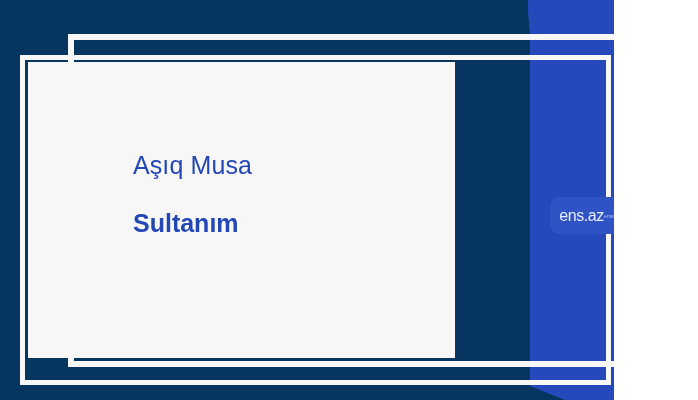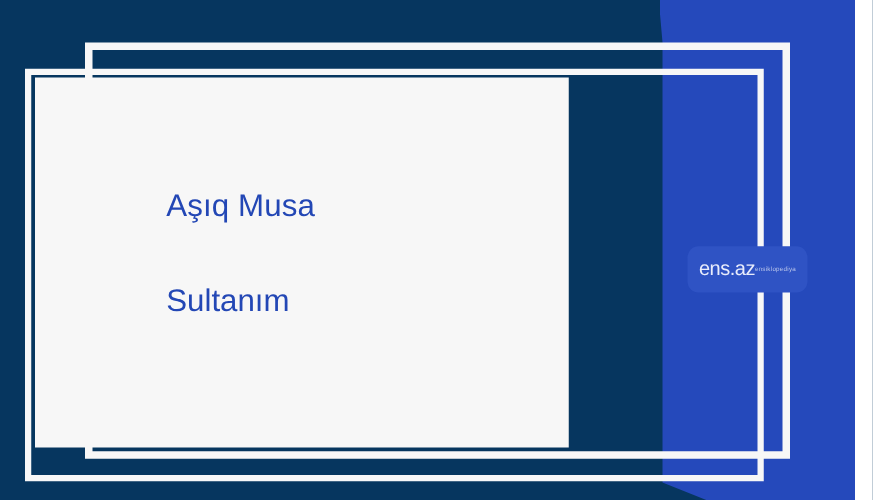--- a/index.html
+++ b/index.html
@@ -7,21 +7,21 @@
     margin: 0;
     padding: 0;
     background: #ffffff;
   }
   body {
     font-family: "Liberation Sans", "DejaVu Sans", sans-serif;
   }
 
   .slide {
     position: relative;
-    width: 684px;
+    width: 614px;
     height: 400px;
     overflow: hidden;
     background: #06365f;
   }
 
   
   .right-panel {
     position: absolute;
     top: 0;
     left: 472px;
@@ -92,22 +92,22 @@
     font-size: 25px;
     line-height: 34px;
     font-weight: 400;
     letter-spacing: 0.1px;
     white-space: nowrap;
   }
   .subtitle {
     color: #2347b5;
     font-size: 25px;
     line-height: 34px;
-    font-weight: 400;
-    margin-top: 42px;
+    font-weight: 700;
+    margin-top: 24px;
     white-space: nowrap;
   }
 
   
   .badge {
     position: absolute;
     left: 550px;
     top: 197px;
     width: 96px;
     height: 37px;

